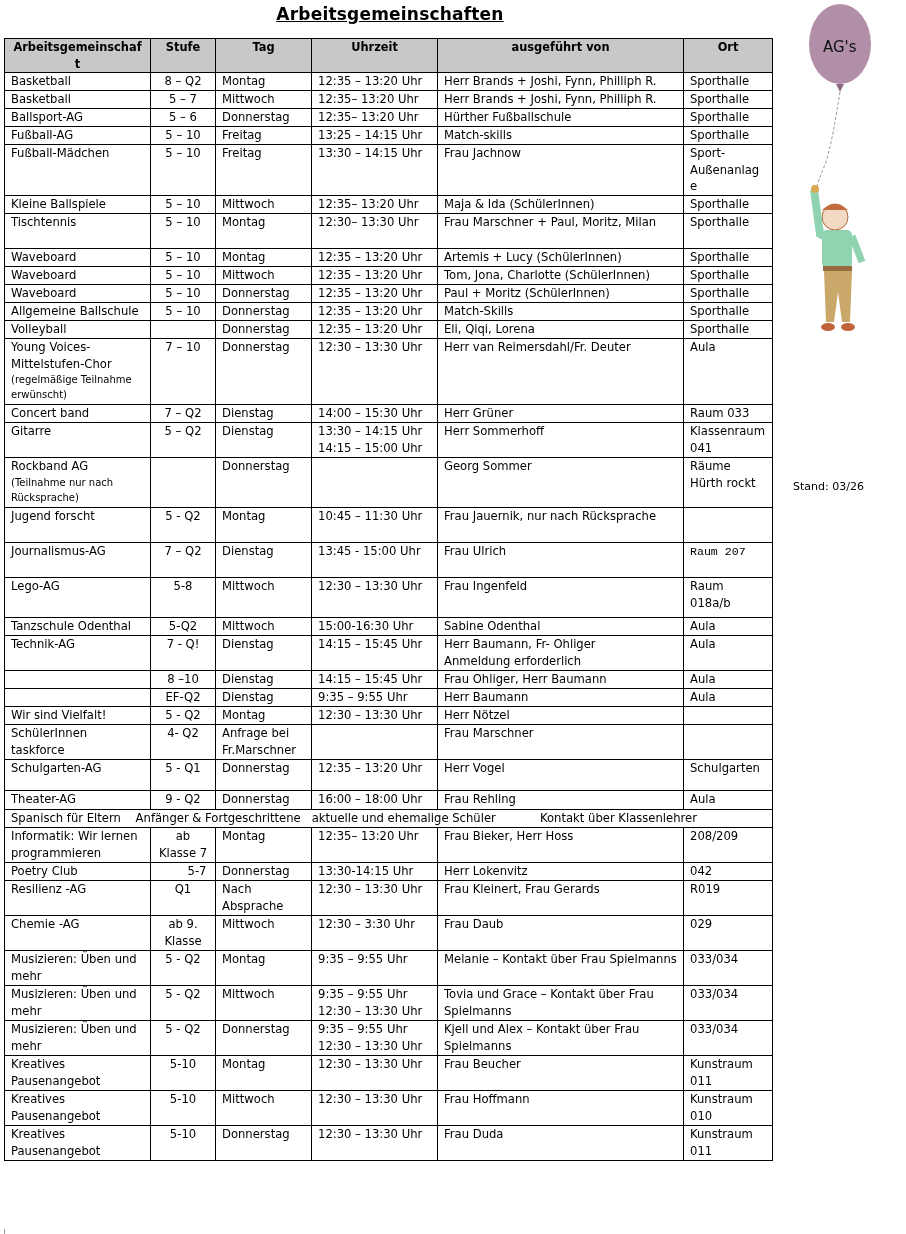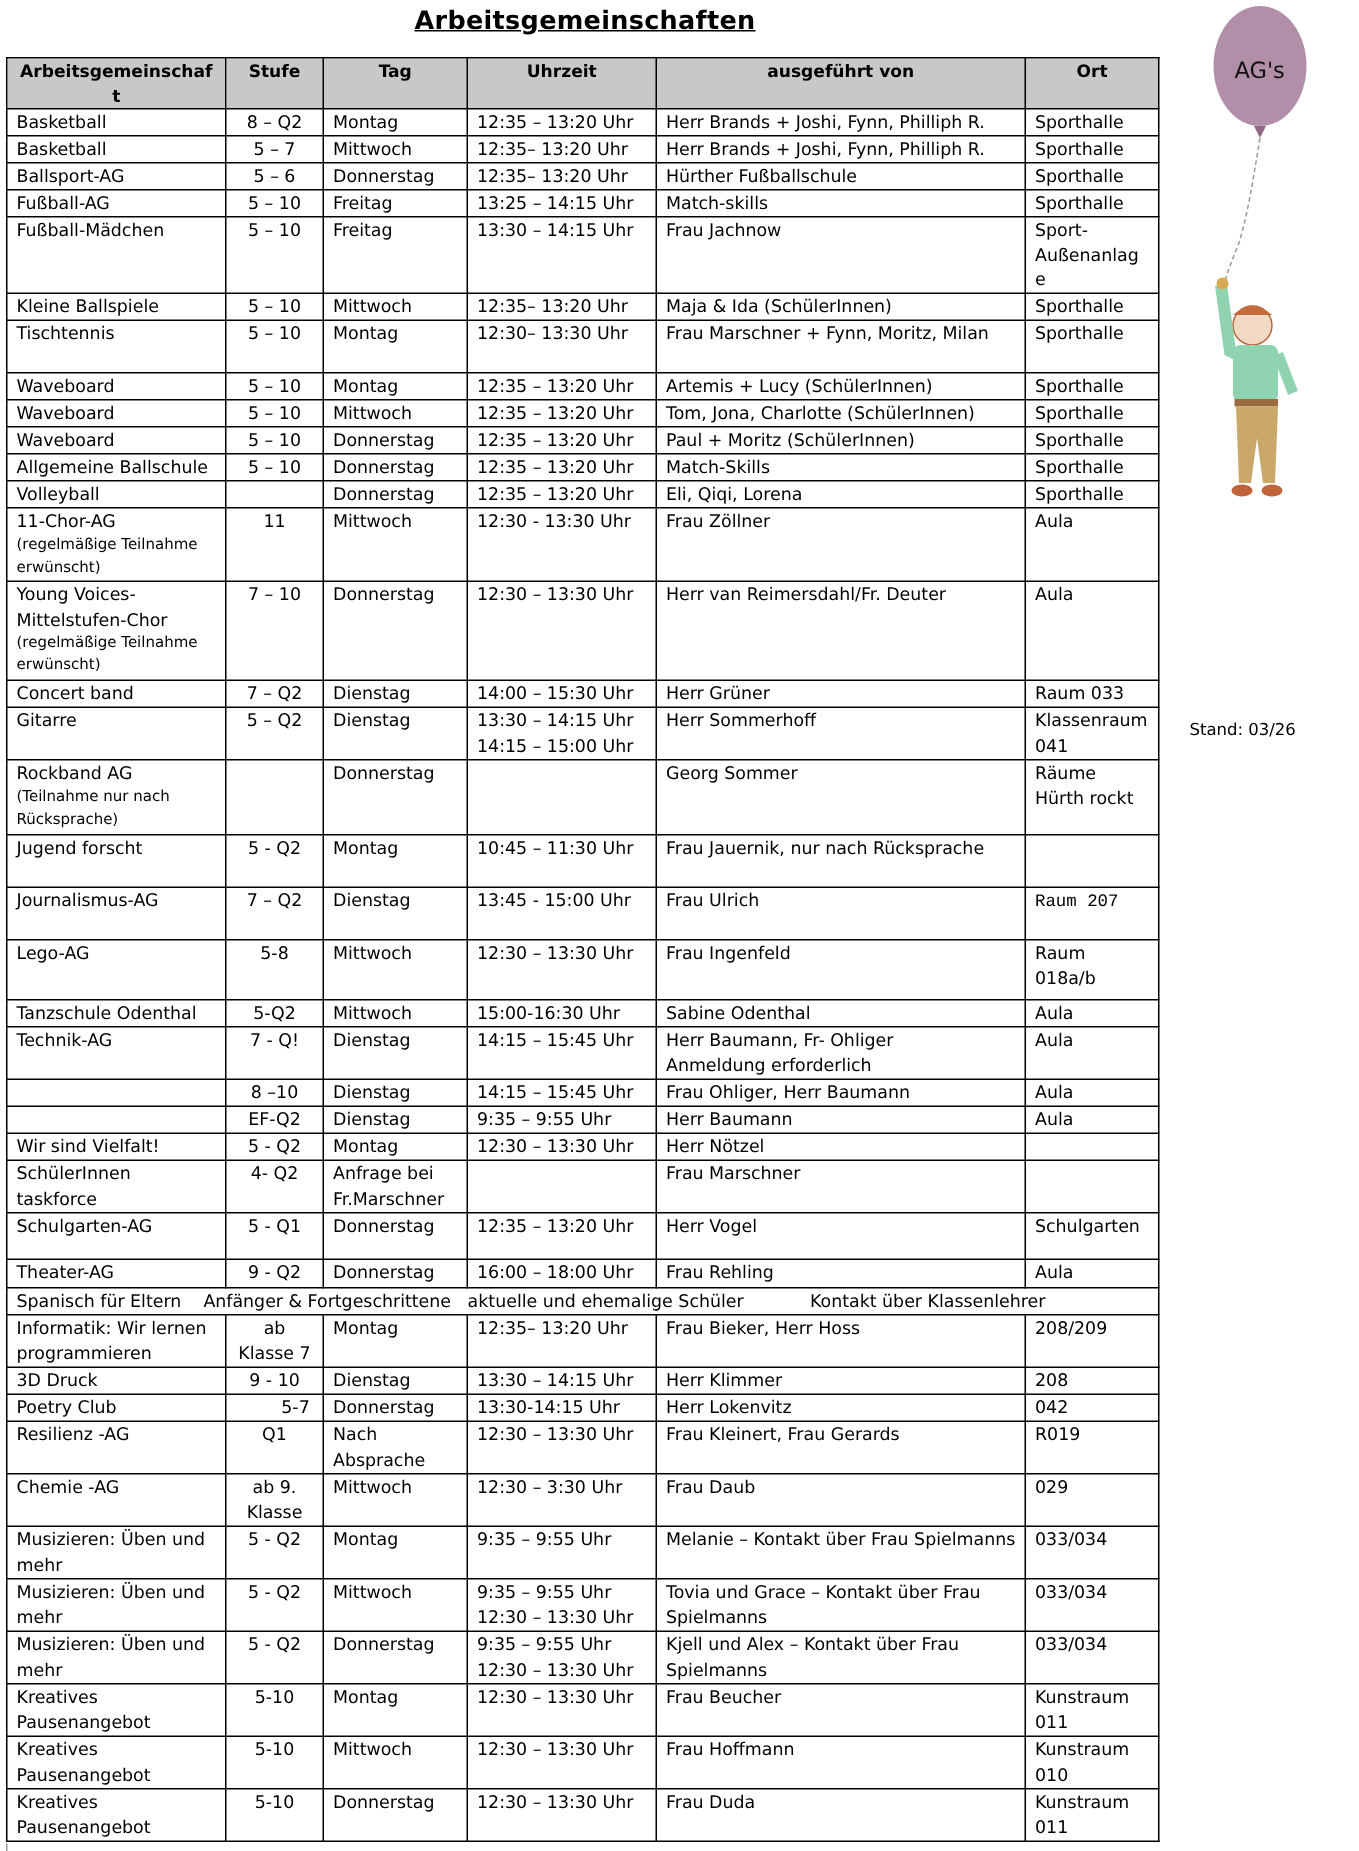--- a/index.html
+++ b/index.html
@@ -90,21 +90,21 @@
         <td><span style="white-space: pre-line;">Mittwoch</span></td>
         <td><span style="white-space: pre-line;">12:35– 13:20 Uhr</span></td>
         <td><span style="white-space: pre-line;">Maja &amp; Ida (SchülerInnen)</span></td>
         <td><span style="white-space: pre-line;">Sporthalle</span></td>
       </tr>
       <tr style="height: 35px;">
         <td><span style="white-space: pre-line;">Tischtennis</span></td>
         <td class="c"><span style="white-space: pre-line;">5 – 10</span></td>
         <td><span style="white-space: pre-line;">Montag</span></td>
         <td><span style="white-space: pre-line;">12:30– 13:30 Uhr</span></td>
-        <td><span style="white-space: pre-line;">Frau Marschner + Fynn, Moritz, Milan</span></td>
+        <td><span style="white-space: pre-line;">Frau Marschner + Paul, Moritz, Milan</span></td>
         <td><span style="white-space: pre-line;">Sporthalle</span></td>
       </tr>
       <tr style="height: 18px;">
         <td><span style="white-space: pre-line;">Waveboard</span></td>
         <td class="c"><span style="white-space: pre-line;">5 – 10</span></td>
         <td><span style="white-space: pre-line;">Montag</span></td>
         <td><span style="white-space: pre-line;">12:35 – 13:20 Uhr</span></td>
         <td><span style="white-space: pre-line;">Artemis + Lucy (SchülerInnen)</span></td>
         <td><span style="white-space: pre-line;">Sporthalle</span></td>
       </tr>
@@ -132,28 +132,20 @@
         <td><span style="white-space: pre-line;">Match-Skills</span></td>
         <td><span style="white-space: pre-line;">Sporthalle</span></td>
       </tr>
       <tr style="height: 18px;">
         <td><span style="white-space: pre-line; text-align: right;">Volleyball</span></td>
         <td class="c"><span style="white-space: pre-line;"></span></td>
         <td><span style="white-space: pre-line;">Donnerstag</span></td>
         <td><span style="white-space: pre-line;">12:35 – 13:20 Uhr</span></td>
         <td><span style="white-space: pre-line;">Eli, Qiqi, Lorena</span></td>
         <td><span style="white-space: pre-line;">Sporthalle</span></td>
-      </tr>
-      <tr style="height: 49px;">
-        <td><span style="white-space: pre-line;">11-Chor-AG</span><span class="small">(regelmäßige Teilnahme erwünscht)</span></td>
-        <td class="c"><span style="white-space: pre-line;">11</span></td>
-        <td><span style="white-space: pre-line;">Mittwoch</span></td>
-        <td><span style="white-space: pre-line;">12:30 - 13:30 Uhr</span></td>
-        <td><span style="white-space: pre-line;">Frau Zöllner</span></td>
-        <td><span style="white-space: pre-line;">Aula</span></td>
       </tr>
       <tr style="height: 66px;">
         <td><span style="white-space: pre-line;">Young Voices-Mittelstufen-Chor</span><span class="small">(regelmäßige Teilnahme erwünscht)</span></td>
         <td class="c"><span style="white-space: pre-line;">7 – 10</span></td>
         <td><span style="white-space: pre-line;">Donnerstag</span></td>
         <td><span style="white-space: pre-line;">12:30 – 13:30 Uhr</span></td>
         <td><span style="white-space: pre-line;">Herr van Reimersdahl/Fr. Deuter</span></td>
         <td><span style="white-space: pre-line;">Aula</span></td>
       </tr>
       <tr style="height: 18px;">
@@ -273,28 +265,20 @@
       <tr style="height: 18px;">
         <td colspan="6" class="span-row">Spanisch für Eltern    Anfänger &amp; Fortgeschrittene   aktuelle und ehemalige Schüler            Kontakt über Klassenlehrer</td>
       </tr>
       <tr style="height: 35px;">
         <td><span style="white-space: pre-line;">Informatik: Wir lernen programmieren</span></td>
         <td class="c"><span style="white-space: pre-line;">ab Klasse 7</span></td>
         <td><span style="white-space: pre-line;">Montag</span></td>
         <td><span style="white-space: pre-line;">12:35– 13:20 Uhr</span></td>
         <td><span style="white-space: pre-line;">Frau Bieker, Herr Hoss</span></td>
         <td><span style="white-space: pre-line;">208/209</span></td>
-      </tr>
-      <tr style="height: 18px;">
-        <td><span style="white-space: pre-line;">3D Druck</span></td>
-        <td class="c"><span style="white-space: pre-line;">9 - 10</span></td>
-        <td><span style="white-space: pre-line;">Dienstag</span></td>
-        <td><span style="white-space: pre-line;">13:30 – 14:15 Uhr</span></td>
-        <td><span style="white-space: pre-line;">Herr Klimmer</span></td>
-        <td><span style="white-space: pre-line;">208</span></td>
       </tr>
       <tr style="height: 18px;">
         <td><span style="white-space: pre-line;">Poetry Club</span></td>
         <td class="c"><span style="white-space: pre-line; margin-left: 28px;">5-7</span></td>
         <td><span style="white-space: pre-line;">Donnerstag</span></td>
         <td><span style="white-space: pre-line;">13:30-14:15 Uhr</span></td>
         <td><span style="white-space: pre-line;">Herr Lokenvitz</span></td>
         <td><span style="white-space: pre-line;">042</span></td>
       </tr>
       <tr style="height: 35px;">

